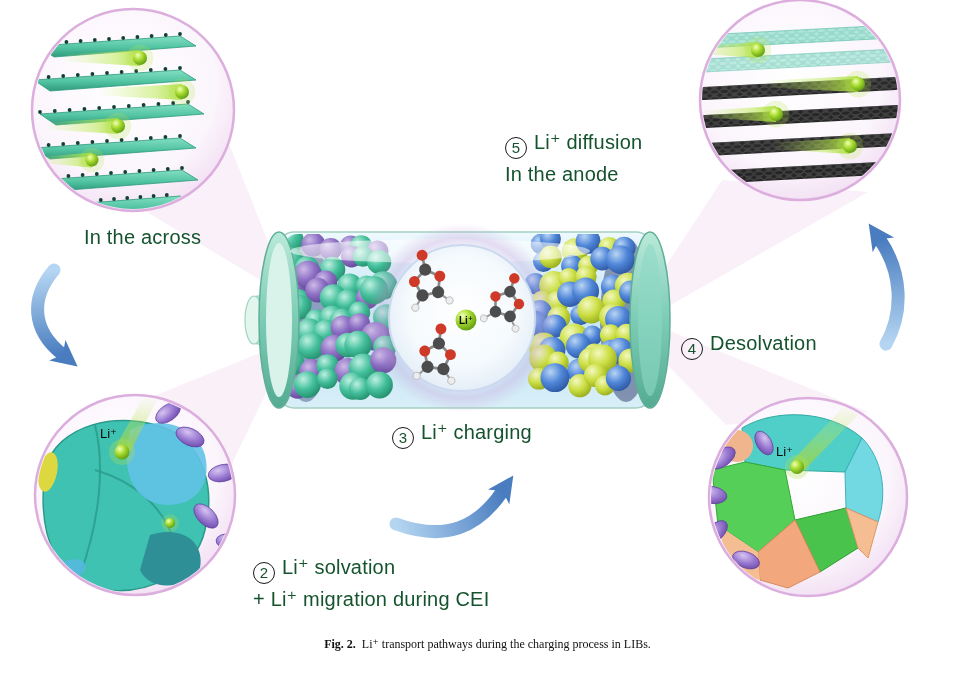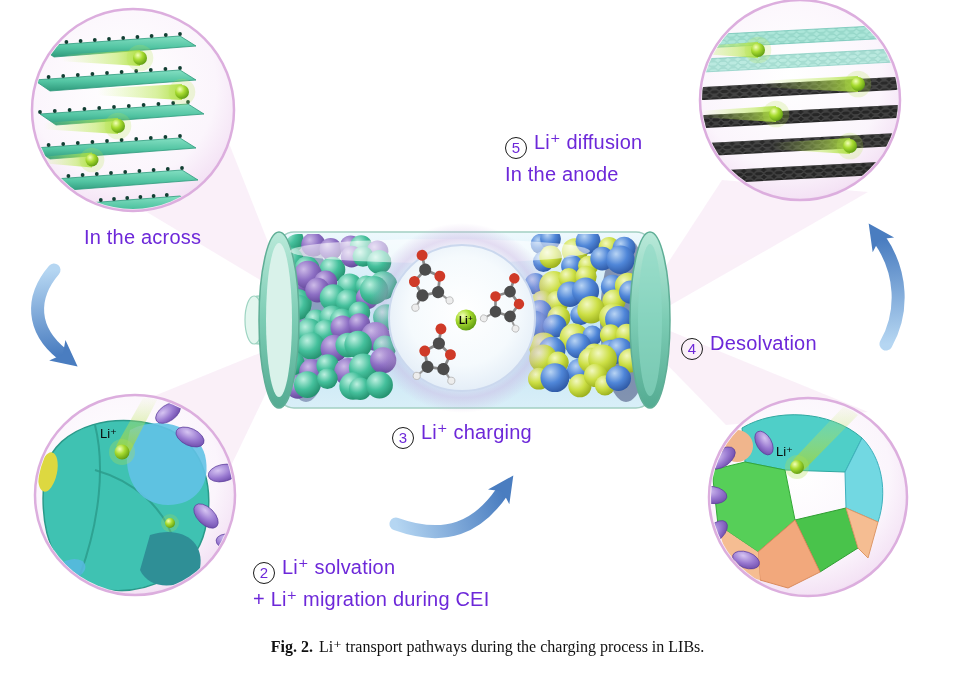--- a/index.html
+++ b/index.html
@@ -4,38 +4,38 @@
 <style>
   * { margin:0; padding:0; box-sizing:border-box; }
   html,body { background:#ffffff; }
   body {
     width:975px; height:675px; position:relative; overflow:hidden;
     font-family:"Liberation Sans","DejaVu Sans",sans-serif;
   }
   .figure { position:absolute; inset:0; background:#fff; }
   #art { position:absolute; left:0; top:0; }
   .step {
-    position:absolute; font-size:20px; line-height:30px; color:#6d28d9;
+    position:absolute; font-size:20px; line-height:30px; color:#14532d;
     white-space:nowrap; letter-spacing:0.2px;
   }
   .step .ln { display:block; }
   .cnum {
     display:inline-flex; align-items:center; justify-content:center;
     width:22px; height:22px; border:1.5px solid #1a1a1a; border-radius:50%;
     font-size:15px; margin-right:7px; vertical-align:-4px; background:transparent;
   }
   .ion {
     position:absolute; font-size:13px; color:#0a0a0a; white-space:nowrap;
   }
   .ion.center {
     font-size:10px; font-weight:bold; transform:translate(-50%,-50%);
   }
   .caption {
     position:absolute; left:0; right:0; top:637px; text-align:center;
-    font-family:"Liberation Serif","DejaVu Serif",serif; font-size:16px; color:#111;
+    font-family:"Liberation Serif","DejaVu Serif",serif; font-size:12px; color:#111;
   }
   .caption .tag { font-weight:bold; margin-right:6px; }
 </style>
 </head>
 <body>
 
 <div class="figure">
 
 <svg id="art" width="975" height="675" viewBox="0 0 975 675">
   <defs>

